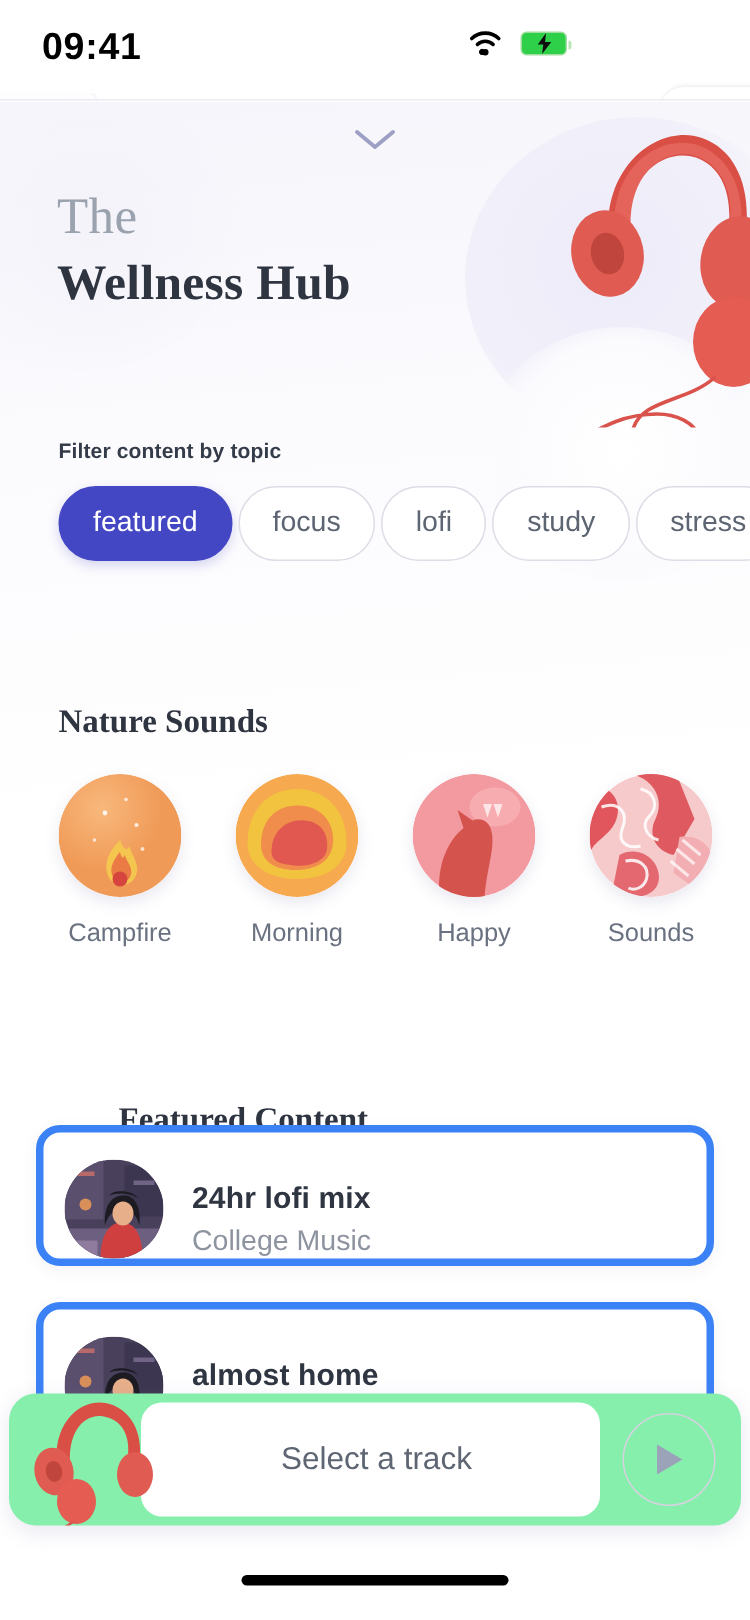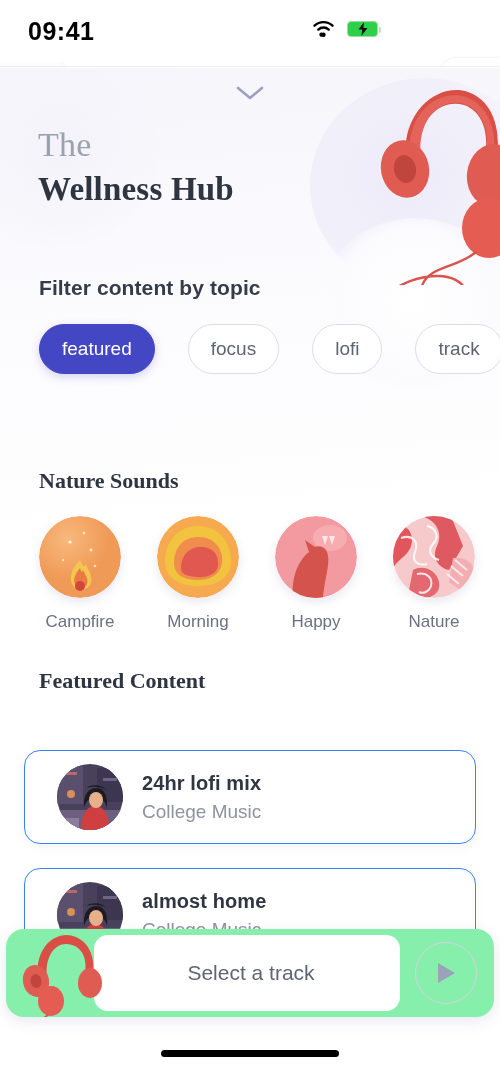--- a/index.html
+++ b/index.html
@@ -89,66 +89,66 @@
     font-size:34px; color:#9aa2ae; line-height:1.1; letter-spacing:.3px;
   }
   .title-main{
     font-family:Liberation Serif, serif;
     font-size:33px; font-weight:bold; color:#2e3440;
     line-height:1.25; margin-top:6px; letter-spacing:.2px;
   }
 
   
   .filter-label{
-    position:absolute; left:39px; top:208px; z-index:10;
-    font-size:21px; font-weight:bold; color:#353c49; letter-spacing:.1px;text-align:center;
+    position:absolute; left:39px; top:224px; z-index:10;
+    font-size:14px; font-weight:bold; color:#353c49; letter-spacing:.1px;text-align:center;
   }
   .chips{
     position:absolute; left:0; top:250px; width:500px; height:62px; z-index:10;
-    display:flex; align-items:center; gap:33px; padding-left:39px;
+    display:flex; align-items:center; gap:4px; padding-left:39px;
   }
   .chip{
     flex:0 0 auto; height:50px; padding:0 22px;
     border-radius:26px; border:1px solid #dedce6; background:#ffffff;
     display:flex; align-items:center; justify-content:center;
     font-size:19px; color:#5d6472; cursor:pointer; white-space:nowrap;
   }
   .chip.active{
     background:#4447c4; border-color:#4447c4; color:#ffffff;
     box-shadow:0 3px 8px rgba(68,71,196,.22);
   }
 
   
   .sec-title{
     position:absolute; left:39px; z-index:10;
     font-family:"Liberation Serif", serif;
     font-size:22px; font-weight:bold; color:#2e3440;
   }
   #nature-title{ top:400px; }
-  #featured-title{ top:600px; }
+  #featured-title{ top:665px;margin-left:40px; }
 
   .sounds{
     position:absolute; left:0; top:448px; width:500px; height:150px; z-index:10;
     display:flex; gap:36px; padding-left:39px;
   }
   .sound{ flex:0 0 auto; width:82px; cursor:pointer; }
   .sound .thumb{
     width:82px; height:82px; border-radius:50%; overflow:hidden; position:relative;
     box-shadow:0 4px 10px rgba(120,110,160,.16);
   }
   .sound .name{
     margin-top:14px; text-align:center; font-size:17px; color:#6a7180; white-space:nowrap;
   }
 
   
   .card{
     position:absolute; left:24px; width:452px; height:94px; z-index:10;
-    background:#ffffff; border:1px solid #3b82f6; border-radius:16px;
+    background:#ffffff; border:5px solid #3b82f6; border-radius:16px;
     box-shadow:0 3px 10px rgba(130,125,170,.09);
-    display:flex; align-items:center; padding-left:32px; cursor:pointer;
+    display:flex; align-items:flex-end; padding-left:14px; cursor:pointer;
   }
   #card-0{ top:750px; }
   #card-1{ top:868px; }
   .card .art{
     width:66px; height:66px; border-radius:50%; overflow:hidden; position:relative; flex:0 0 auto;
   }
   .card .meta{ margin-left:19px; }
   .card .t{ font-size:20px; font-weight:bold; color:#2f3642; letter-spacing:.1px; }
   .card .s{ font-size:19px; color:#8d939f; margin-top:6px; }
 
@@ -227,21 +227,21 @@
   <div class="title-block">
     <div class="title-the">The</div>
     <div class="title-main">Wellness Hub</div>
   </div>
 
   <div class="filter-label">Filter content by topic</div>
   <div class="chips">
     <div class="chip active">featured</div>
     <div class="chip">focus</div>
     <div class="chip">lofi</div>
-    <div class="chip">track</div>
+    <div class="chip">study</div>
     <div class="chip">stress</div>
   </div>
 
   <div class="sec-title" id="nature-title">Nature Sounds</div>
   <div class="sounds">
 
     <div class="sound">
       <div class="thumb">
         <svg viewBox="0 0 82 82" width="82" height="82">
           <defs>
@@ -296,21 +296,21 @@
           <path d="M0 10 C14 6 22 18 18 30 C14 42 2 44 0 54Z" fill="#e0565c"></path>
           <path d="M28 0 C44 4 50 18 44 30 C38 42 46 52 56 54 L70 30 L58 0Z" fill="#df5a60"></path>
           <path d="M20 54 C30 48 44 54 46 66 C48 76 40 82 30 82 L16 74Z" fill="#e36870"></path>
           <path d="M60 42 C72 40 82 48 82 58 L70 76 L56 66Z" fill="#f2aeb2"></path>
           <path d="M8 22 C20 18 26 26 22 36 C18 46 26 50 34 48" stroke="#fff" stroke-width="2" fill="none" opacity=".85"></path>
           <path d="M34 10 C44 12 46 22 40 28 C34 34 38 42 46 44" stroke="#fff" stroke-width="2" fill="none" opacity=".85"></path>
           <path d="M24 58 C34 56 40 62 38 70 C36 76 30 78 26 76" stroke="#fff" stroke-width="2" fill="none" opacity=".85"></path>
           <path d="M58 50 l12 10 M62 44 l12 10 M54 58 l12 10" stroke="#fff" stroke-width="2" opacity=".7"></path>
         </svg>
       </div>
-      <div class="name">Nature</div>
+      <div class="name">Sounds</div>
     </div>
 
     <div class="sound">
       <div class="thumb">
         <svg viewBox="0 0 82 82" width="82" height="82">
           <circle cx="41" cy="41" r="41" fill="#6ec7ad"></circle>
           <circle cx="44" cy="36" r="34" fill="#2f9e86"></circle>
           <circle cx="33" cy="46" r="3" fill="#d7f3ea"></circle>
           <circle cx="44" cy="52" r="2" fill="#d7f3ea"></circle>
           <circle cx="52" cy="28" r="2.4" fill="#d7f3ea"></circle>

